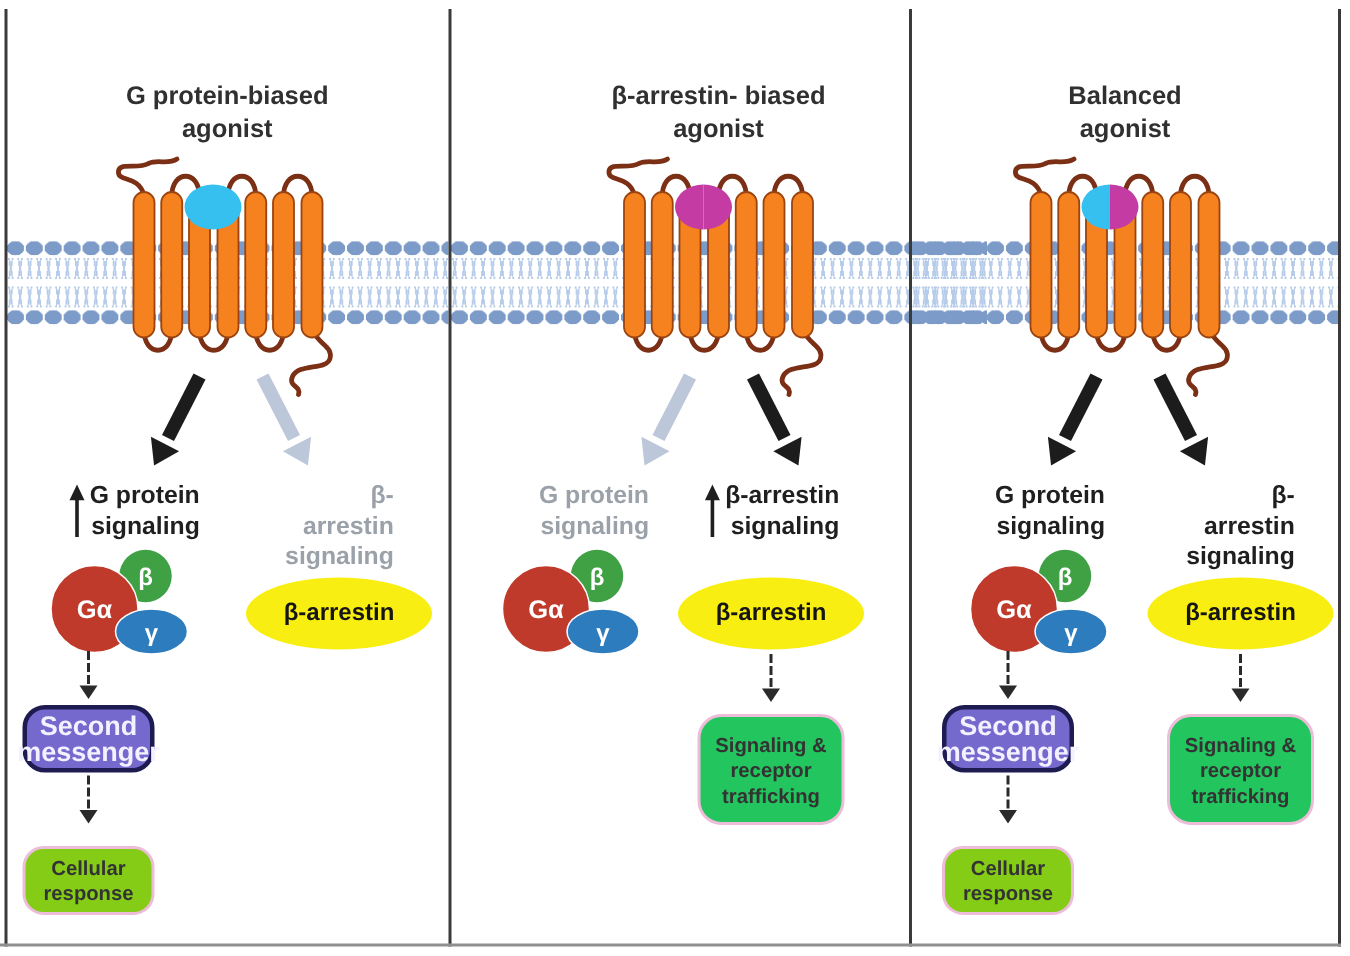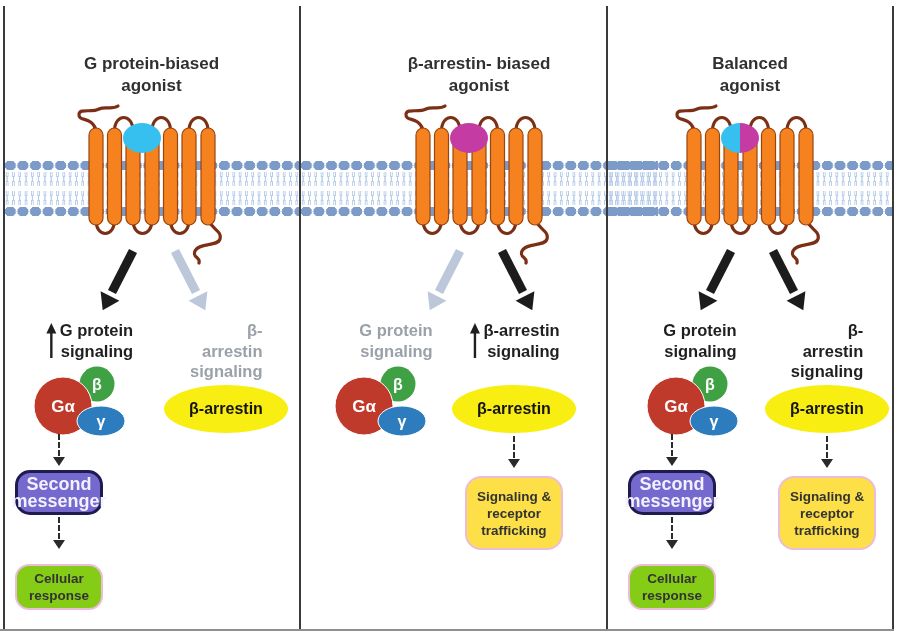--- a/index.html
+++ b/index.html
@@ -45,21 +45,21 @@
   .dasharrow.right-col{left:var(--cr);}
   .dl{height:22px;width:0;border-left:2.6px dashed #2a2a2a;}
   .dh{width:0;height:0;border-left:6px solid transparent;border-right:6px solid transparent;border-top:9px solid #2a2a2a;margin-top:1px;}
 
   .box{position:absolute;transform:translateX(-50%);display:flex;align-items:center;justify-content:center;
        text-align:center;white-space:pre-line;z-index:3;}
   .box.purple{left:var(--cb);top:470px;width:88px;min-height:45px;background:#7569ce;border:3px solid #1d1b4f;
               border-radius:15px;color:#f3f0ff;font-size:18px;line-height:16.5px;font-weight:600;box-sizing:border-box;}
   .box.pink{left:var(--cb);top:564px;width:88px;min-height:46px;background:#84cc16;border:2px solid #ecbcd9;
             border-radius:14px;color:#333333;font-size:13.5px;line-height:17px;font-weight:600;box-sizing:border-box;}
-  .box.pinkwide{left:var(--cr);top:476px;width:98px;min-height:74px;background:#fde047;border:2px solid #ecbcd9;
+  .box.pinkwide{left:var(--cr);top:476px;width:98px;min-height:74px;background:#22c55e;border:2px solid #ecbcd9;
             border-radius:16px;color:#333333;font-size:13.5px;line-height:17px;font-weight:600;box-sizing:border-box;}
 </style>
 </head>
 <body>
 
 <svg width="0" height="0" style="position:absolute" aria-hidden="true">
   <defs>
     <g id="receptor-shape">
       <g stroke="#7b2f15" stroke-width="3.2" fill="none" stroke-linecap="round">
         <path d="M42.5 31 C42.5 13,61 13,61 31"></path>

